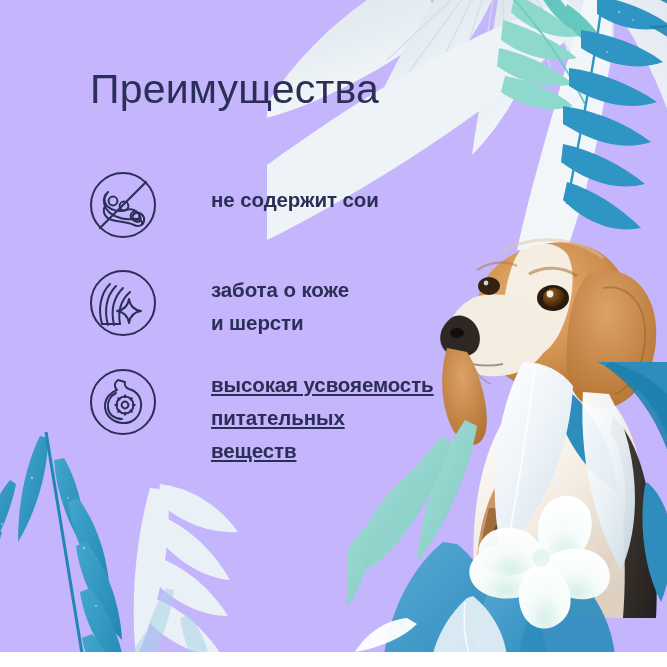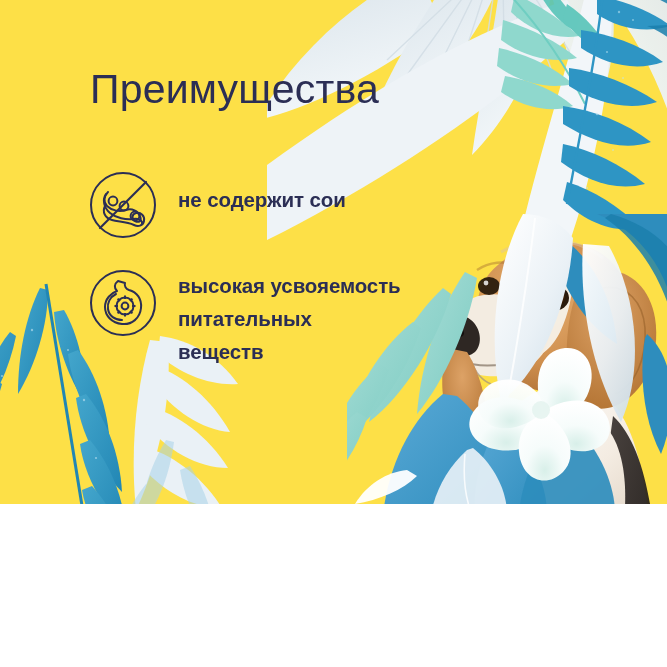--- a/index.html
+++ b/index.html
@@ -3,23 +3,23 @@
 <meta charset="utf-8">
 <style>
   html, body {
     margin: 0;
     padding: 0;
     background: #ffffff;
   }
   #page {
     position: relative;
     width: 667px;
-    height: 504px;
+    height: 652px;
     overflow: hidden;
-    background: #fde047;
+    background: #c4b5fd;
     font-family: "Liberation Sans", sans-serif;
   }
 
   
   .deco {
     position: absolute;
     pointer-events: none;
   }
   #deco-top-right { top: -10px; right: -20px; width: 420px; height: 260px; }
   #deco-bottom-right { bottom: -10px; right: -10px; width: 330px; height: 300px; }
@@ -42,39 +42,40 @@
   #benefits-list {
     position: absolute;
     left: 88px;
     top: 170px;
     width: 380px;
   }
   .benefit-item {
     display: flex;
     align-items: flex-start;
     margin-bottom: 28px;
+    gap: 33px;
   }
   .benefit-icon {
     flex: 0 0 auto;
     width: 70px;
     height: 70px;
     margin-right: 20px;
   }
   .benefit-icon svg { display: block; width: 70px; height: 70px; }
   .benefit-label {
     color: #2b2e55;
     font-size: 20.5px;
     font-weight: bold;
     line-height: 33px;
     padding-top: 13px;
     letter-spacing: -0.1px;
     white-space: pre-line;
   }
   .benefit-item.i3 .benefit-label { padding-top: 5px; }
-  .benefit-item.i4 .benefit-label { padding-top: 1px; }
+  .benefit-item.i4 .benefit-label { padding-top: 1px; text-decoration: underline; }
   .benefit-item.i2 .benefit-label { padding-top: 4px; }
 </style>
 </head>
 <body>
 
 <div id="page">
 
   <div class="deco" id="deco-top-right">
     <svg viewBox="0 0 420 260" width="420" height="260" xmlns="http://www.w3.org/2000/svg">
       <defs>
@@ -343,20 +344,35 @@
           <circle cx="25" cy="31" r="4.4" fill="none" stroke="#2b2e55" stroke-width="2"></circle>
           <circle cx="36" cy="36" r="4.4" fill="none" stroke="#2b2e55" stroke-width="2"></circle>
           <circle cx="47" cy="46" r="4.4" fill="none" stroke="#2b2e55" stroke-width="2"></circle>
           <line x1="12" y1="58" x2="58" y2="12" stroke="#2b2e55" stroke-width="2.2" stroke-linecap="round"></line>
         </svg>
       </span>
       <span class="benefit-label">не содержит сои</span>
     </div>
 
 
+    <div class="benefit-item i3">
+      <span class="benefit-icon">
+        <svg viewBox="0 0 70 70" xmlns="http://www.w3.org/2000/svg">
+          <circle cx="35" cy="35" r="32" fill="none" stroke="#2b2e55" stroke-width="2"></circle>
+          <path d="M14 56 C 10 42 12 26 22 16" fill="none" stroke="#2b2e55" stroke-width="2" stroke-linecap="round"></path>
+          <path d="M20 57 C 16 43 18 28 28 18" fill="none" stroke="#2b2e55" stroke-width="2" stroke-linecap="round"></path>
+          <path d="M26 57 C 23 44 25 30 35 20" fill="none" stroke="#2b2e55" stroke-width="2" stroke-linecap="round"></path>
+          <path d="M32 56 C 30 45 32 33 42 24" fill="none" stroke="#2b2e55" stroke-width="2" stroke-linecap="round"></path>
+          <path d="M14 56 L 32 56" fill="none" stroke="#2b2e55" stroke-width="2" stroke-linecap="round"></path>
+          <path d="M41 31 C 42 38 46 42 53 43 C 46 44 42 48 41 55 C 40 48 36 44 29 43 C 36 42 40 38 41 31 Z" fill="none" stroke="#2b2e55" stroke-width="2" stroke-linejoin="round"></path>
+        </svg>
+      </span>
+      <span class="benefit-label">забота о коже
+и шерсти</span>
+    </div>
 
     <div class="benefit-item i4">
       <span class="benefit-icon">
         <svg viewBox="0 0 70 70" xmlns="http://www.w3.org/2000/svg">
           <circle cx="35" cy="35" r="32" fill="none" stroke="#2b2e55" stroke-width="2"></circle>
           <path d="M30 13 C 26 16 26 20 29 23 C 23 25 17 31 17 39 C 17 48 24 55 34 56 C 44 57 52 50 53 40 C 54 31 49 24 41 22 C 38 21 36 18 37 15 L 30 13 Z" fill="none" stroke="#2b2e55" stroke-width="2" stroke-linejoin="round"></path>
           <path d="M28 26 C 22 29 19 35 20 41 C 21 48 27 52 34 52" fill="none" stroke="#2b2e55" stroke-width="2" stroke-linecap="round"></path>
           <g stroke="#2b2e55" stroke-width="2" fill="none">
             <circle cx="37" cy="38" r="8.5"></circle>
             <circle cx="37" cy="38" r="3.4"></circle>

